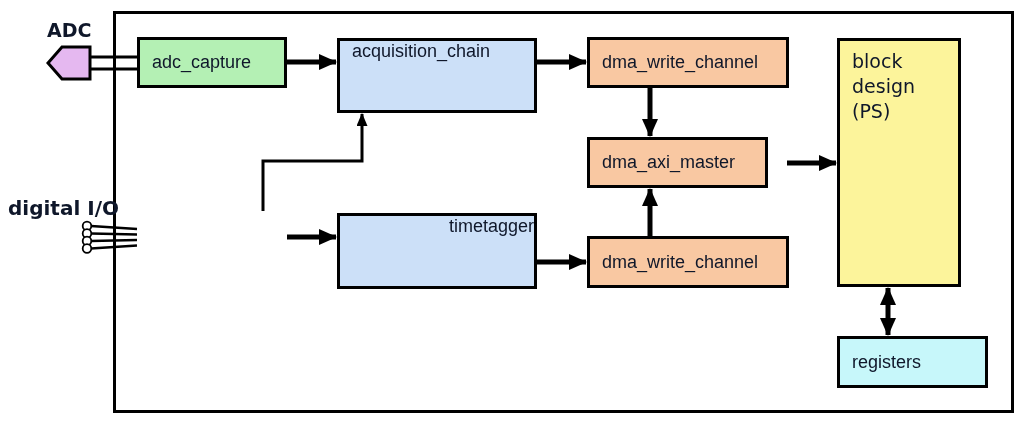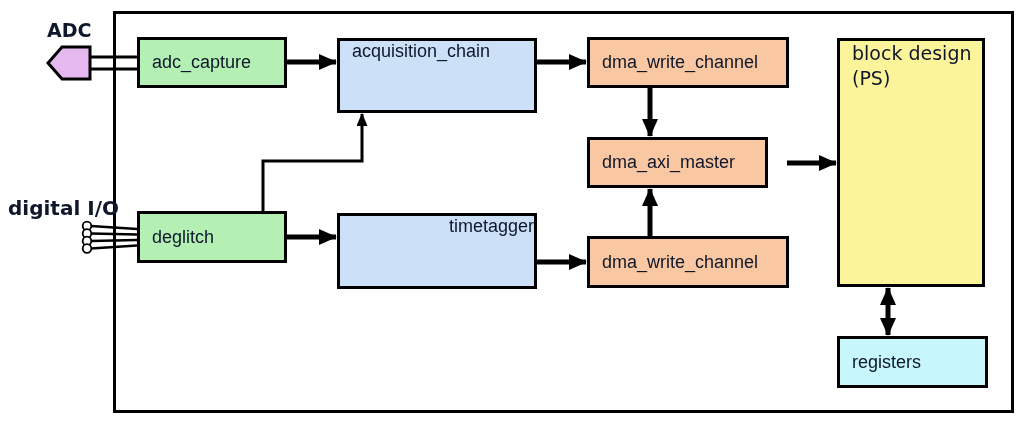--- a/index.html
+++ b/index.html
@@ -12,43 +12,40 @@
         display:flex;align-items:center;padding-left:12px;}
   .node .lbl{font-family:Liberation Sans, sans-serif;font-size:18px;white-space:pre;}
   .node.toplabel{align-items:flex-start;}
   .node.n-adc-capture{left:137px;top:37px;width:150px;height:51px;}
   .node.n-deglitch{left:137px;top:211px;width:150px;height:52px;}
   .node.n-acquisition-chain{left:337px;top:38px;width:200px;height:75px;}
   .node.n-timetagger{left:337px;top:213px;width:200px;height:76px;justify-content:flex-end;}
   .node.n-dma-write-top{left:587px;top:37px;width:202px;height:51px;}
   .node.n-dma-axi-master{left:587px;top:137px;width:181px;height:51px;}
   .node.n-dma-write-bottom{left:587px;top:236px;width:202px;height:52px;}
-  .node.n-block-design{left:837px;top:38px;width:148px;height:249px;
-        flex-direction:column;align-items:flex-start;justify-content:flex-start;}
+  .node.n-block-design{left:837px;top:38px;width:124px;height:249px;
+        flex-direction:column;align-items:flex-start;justify-content:flex-start;padding-top:8px;}
   .node.n-block-design .sans{font-family:"DejaVu Sans",sans-serif;font-size:19px;line-height:25px;}
   .node.n-registers{left:837px;top:336px;width:151px;height:52px;}
   .ext-label{position:absolute;font-weight:bold;z-index:5;line-height:1;}
   .ext-label.adc{left:47px;top:21px;font-size:19px;}
   .ext-label.dio{left:8px;top:198px;font-size:20px;}
 </style>
 </head>
 <body>
 
 <div class="canvas">
 
   <div class="outer-border"></div>
 
   <div class="ext-label adc">ADC</div>
   <div class="ext-label dio">digital I/O</div>
 
   <div class="node n-adc-capture" style="background-color: rgb(180, 240, 180);">
     <span class="lbl">adc_capture</span>
-  </div>
-  <div class="node n-deglitch" style="background-color: rgb(180, 240, 180);">
-    <span class="lbl">deglitch</span>
   </div>
   <div class="node n-acquisition-chain toplabel" style="background-color: rgb(204, 224, 248);">
     <span class="lbl">acquisition_chain</span>
   </div>
   <div class="node n-timetagger toplabel" style="background-color: rgb(204, 224, 248);">
     <span class="lbl">timetagger</span>
   </div>
   <div class="node n-dma-write-top" style="background-color: rgb(249, 200, 162);">
     <span class="lbl">dma_write_channel</span>
   </div>

